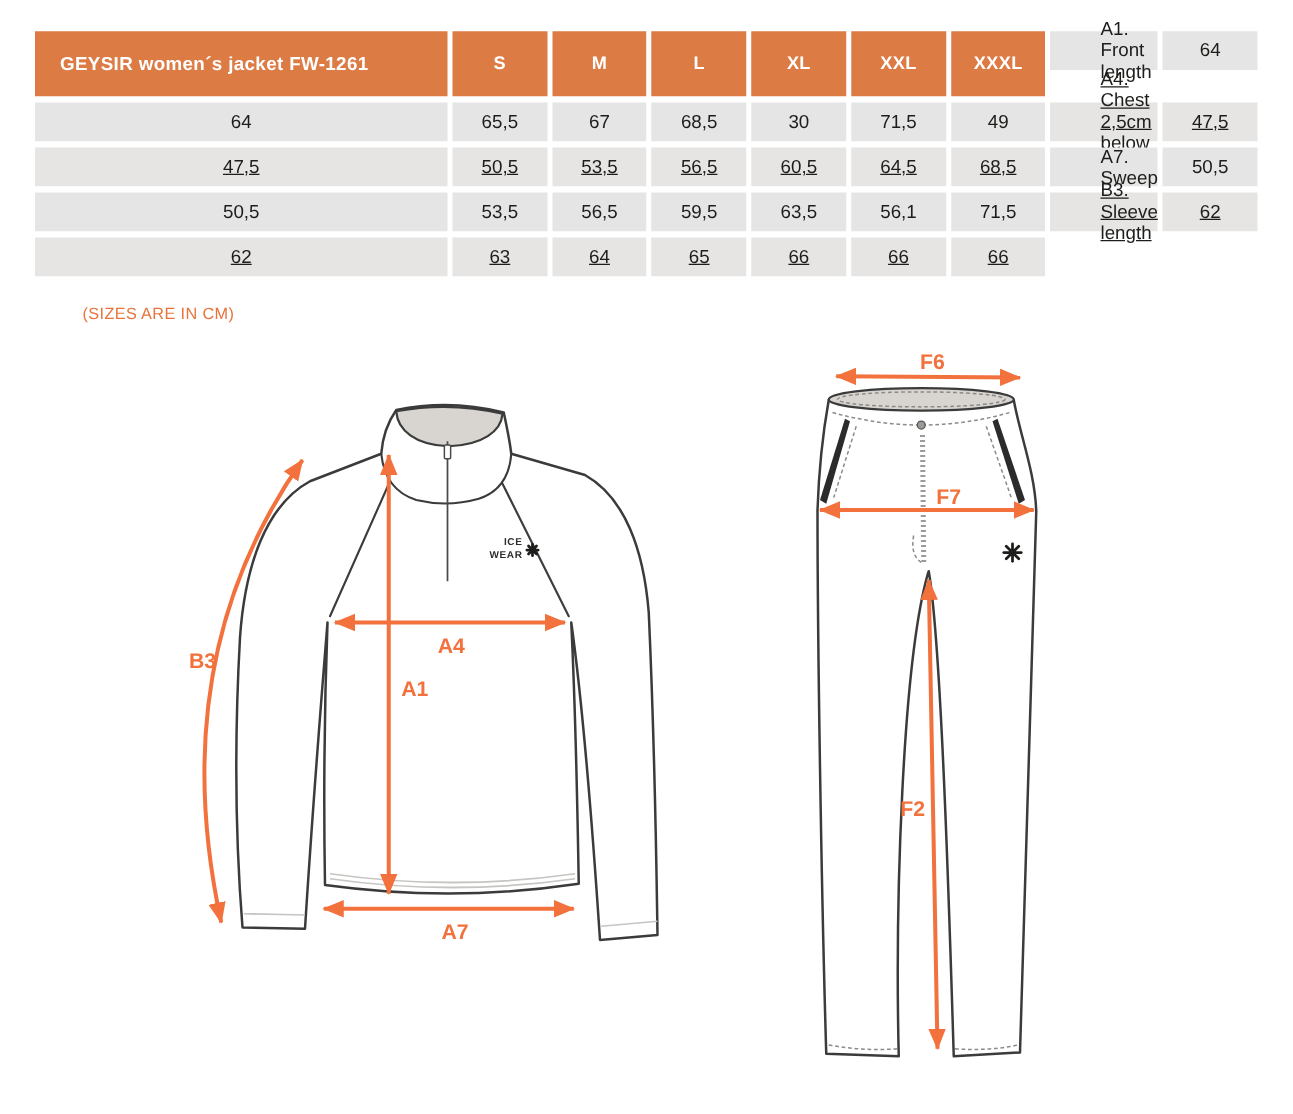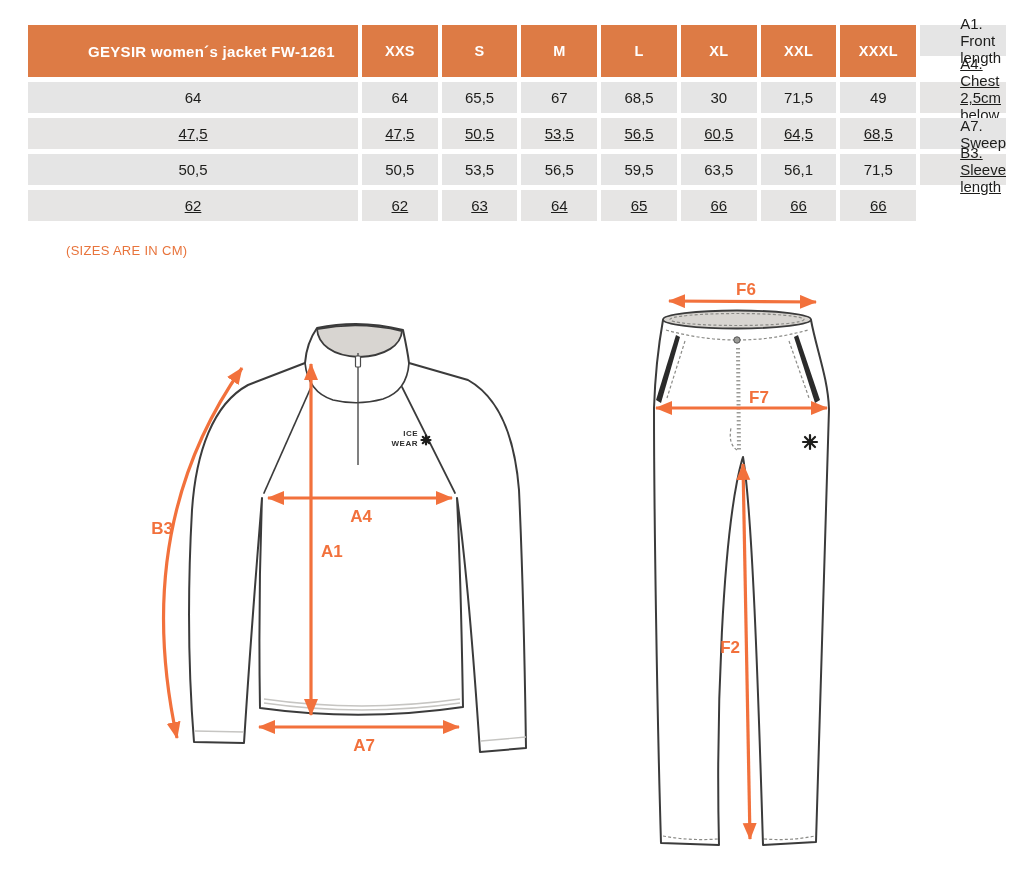--- a/index.html
+++ b/index.html
@@ -12,21 +12,21 @@
   .size-table {
     position:absolute; left:28px; top:25px; width:978px;
     display:grid; grid-template-columns:330px repeat(8, 1fr);
     column-gap:4px; row-gap:5px;
   }
   .hc {
     background:#DD7B45; color:#ffffff; font-weight:700; font-size:14.5px;
     height:52px; display:flex; align-items:center; justify-content:center;
     letter-spacing:.3px;
   }
-  .hc.t { justify-content:flex-start; padding-left:60px; font-size:15px; box-sizing:border-box; }
+  .hc.t { justify-content:flex-start; padding-left:20px; font-size:15px; box-sizing:border-box; }
   .dc {
     height:31px; display:flex; align-items:center; justify-content:center;
     font-size:15px; color:#1D1D1B;
   }
   .dc.l { justify-content:flex-start; padding-left:40px; box-sizing:border-box; }
   .rA { background:#e5e5e5; }
   .rB { background:#E6E5E4;text-decoration:underline; }
 
   .units-note {
     position:absolute; left:66px; top:243px;
@@ -50,21 +50,20 @@
   .collarfill{ fill:#D8D5D1; stroke:#3B3B3B; stroke-width:1.8; }
   .pocket    { fill:#2B2B2B; stroke:none; }
 </style>
 </head>
 <body>
 
 <div class="stage">
 
   <div class="size-table">
     <div class="hc t">GEYSIR women´s jacket FW-1261</div>
-    <div class="hc">XXS</div>
     <div class="hc">S</div>
     <div class="hc">M</div>
     <div class="hc">L</div>
     <div class="hc">XL</div>
     <div class="hc">XXL</div>
     <div class="hc">XXXL</div>
 
     <div class="dc l rA">A1. Front length</div>
     <div class="dc rA">64</div>
     <div class="dc rA">64</div>

